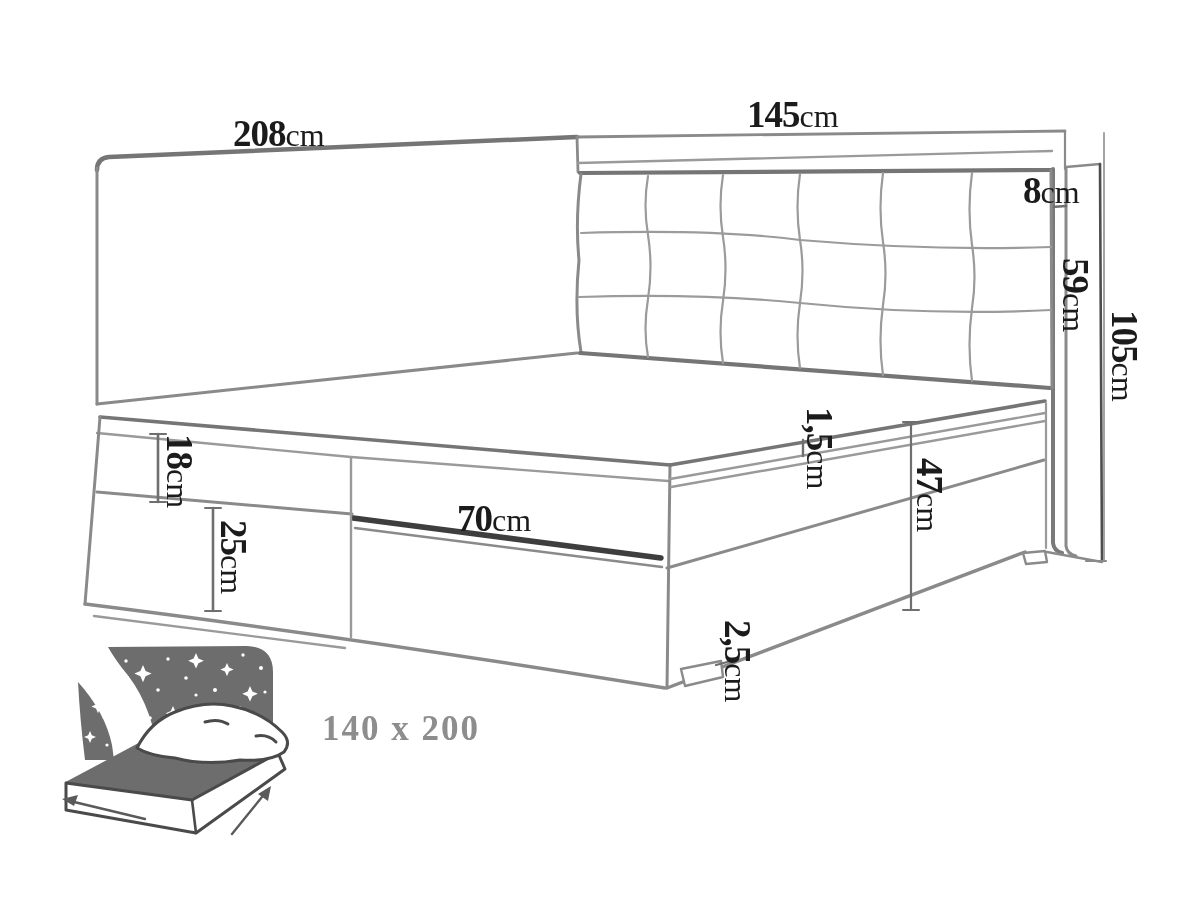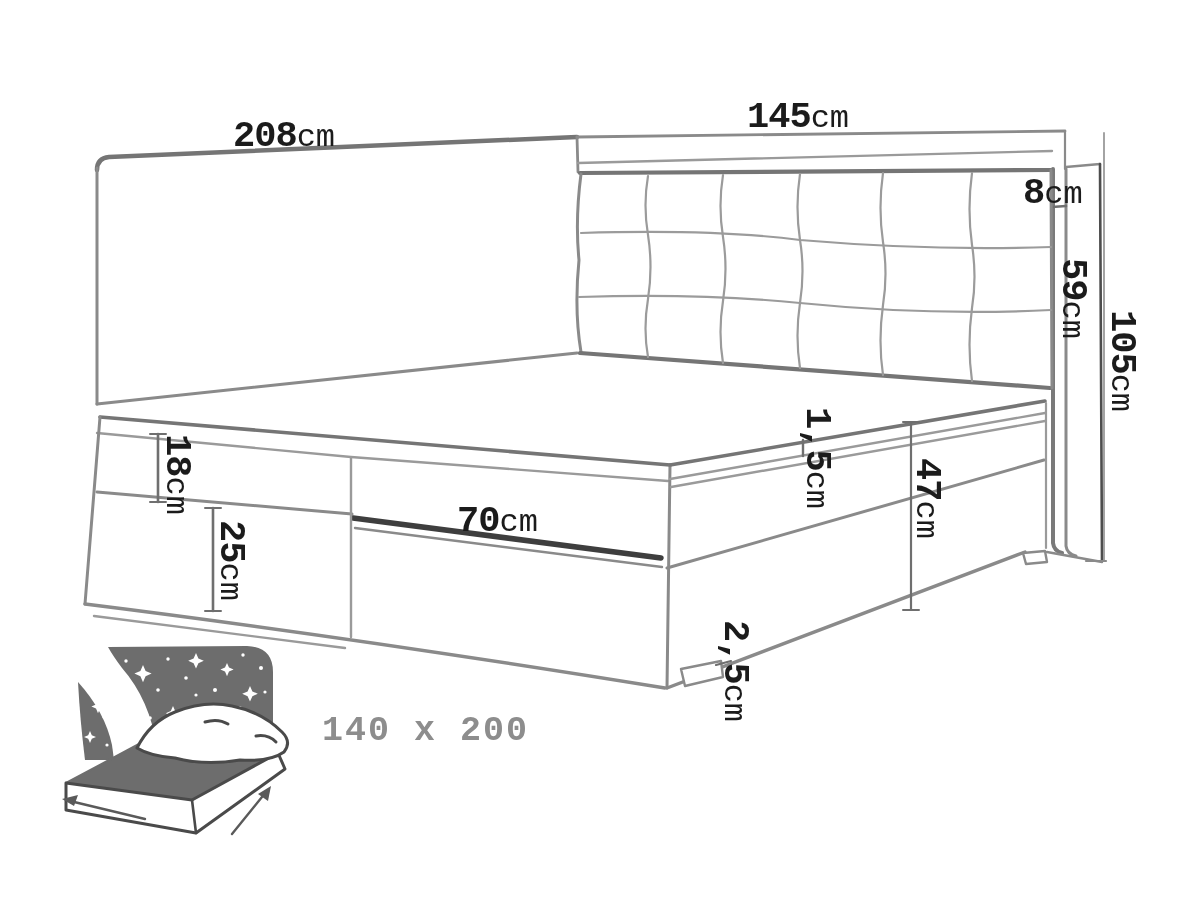--- a/index.html
+++ b/index.html
@@ -1,18 +1,18 @@
 <!DOCTYPE html>
 <html><head>
 <meta charset="utf-8">
 <style>
   html,body{margin:0;padding:0;background:#e8e8e8;}
   .canvas{
     position:relative;width:1200px;height:900px;background:#ffffff;
-    font-family:Liberation Mono, monospace;overflow:hidden;
+    font-family:Liberation Serif, serif;overflow:hidden;
   }
   svg{display:block}
   text{fill:#1b1b1b}
   .dim-num{font-weight:700;font-size:37px;letter-spacing:-1px;}
   .dim-unit{font-weight:400;font-size:32px;letter-spacing:0;}
   .badge-label{font-weight:700;font-size:35px;fill:#8d8d8d;letter-spacing:2px;}
 </style>
 </head>
 <body>
 

